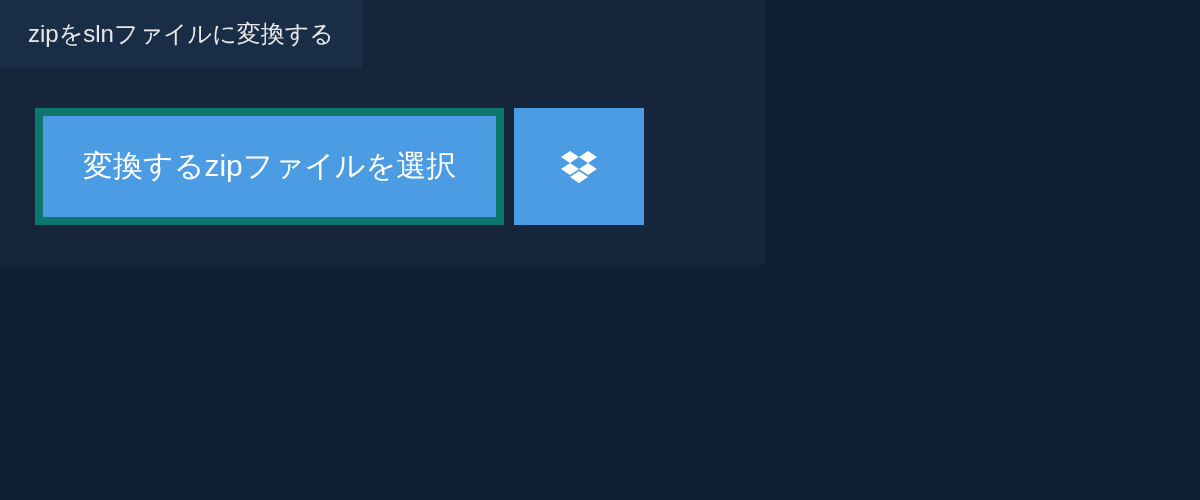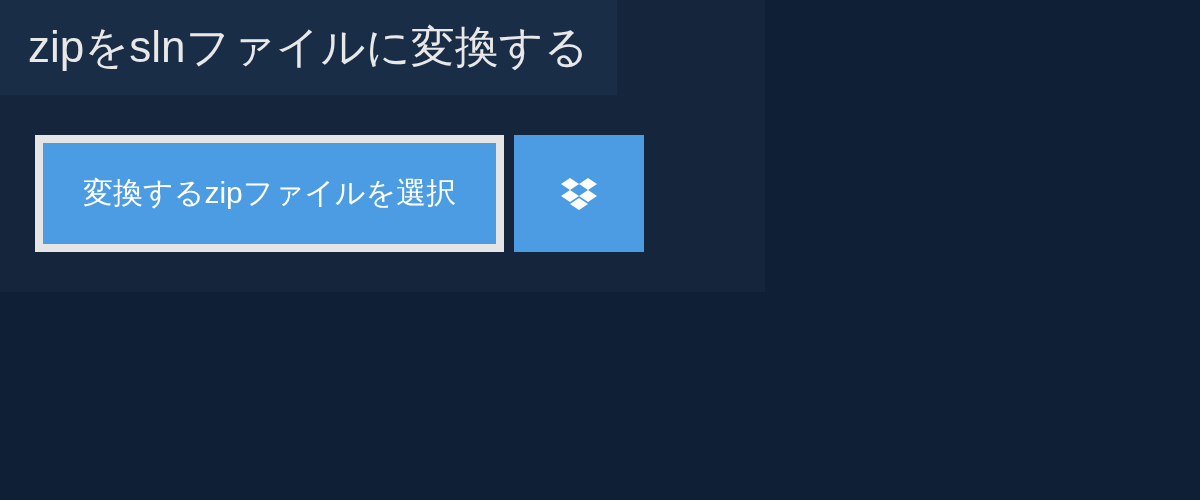--- a/index.html
+++ b/index.html
@@ -19,32 +19,32 @@
       width: 765px;
       padding-bottom: 40px;
     }
     .title-bar {
       background-color: #1a2d47;
       display: inline-block;
       padding: 18px 28px;
     }
     .title-text {
       color: #e8e8e8;
-      font-size: 44px;
+      font-size: 24px;
       font-weight: 400;
     }
     .button-row {
       display: flex;
       margin-top: 40px;
       margin-left: 35px;
       gap: 10px;
     }
     .select-file-button {
       background-color: #4b9ce3;
-      border: 8px solid #e5e5e5;
+      border: 8px solid #0f766e;
       padding: 30px 40px;
       cursor: pointer;
       display: flex;
       align-items: center;
       justify-content: center;
     }
     .select-file-label {
       color: #ffffff;
       font-size: 30px;
       font-weight: 400;

